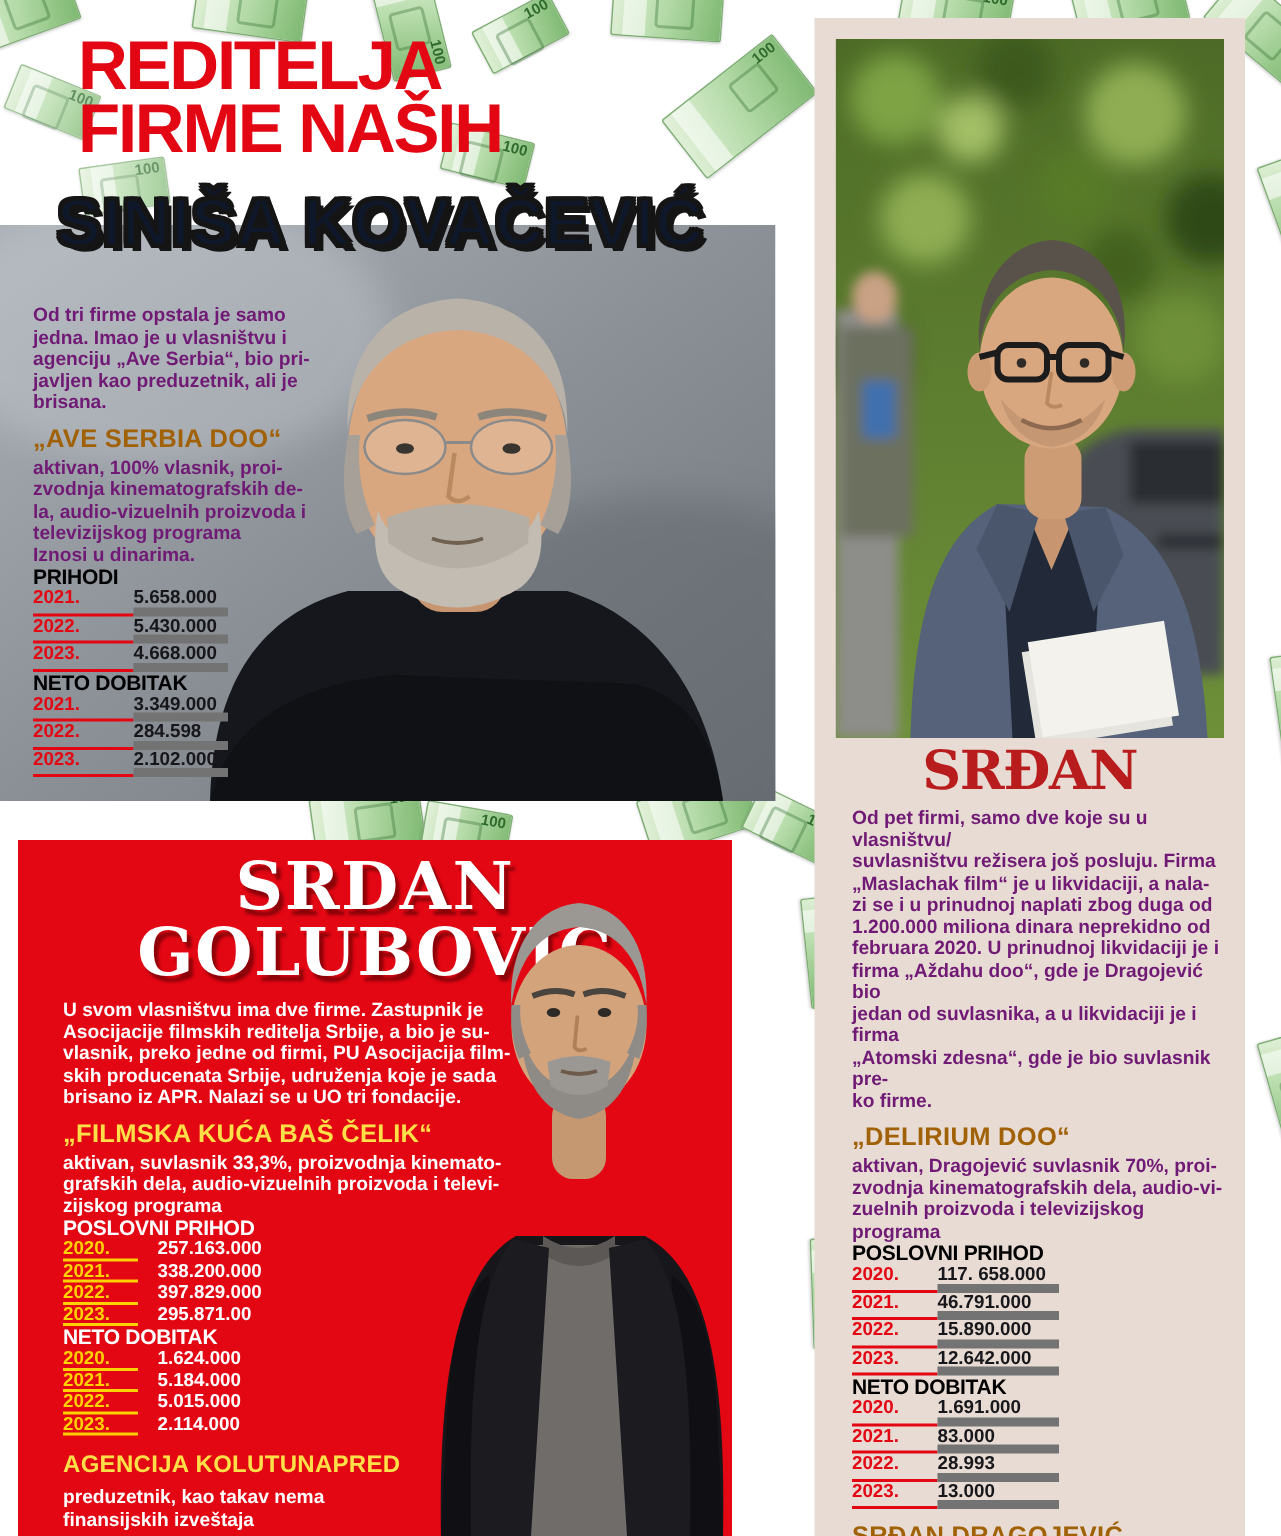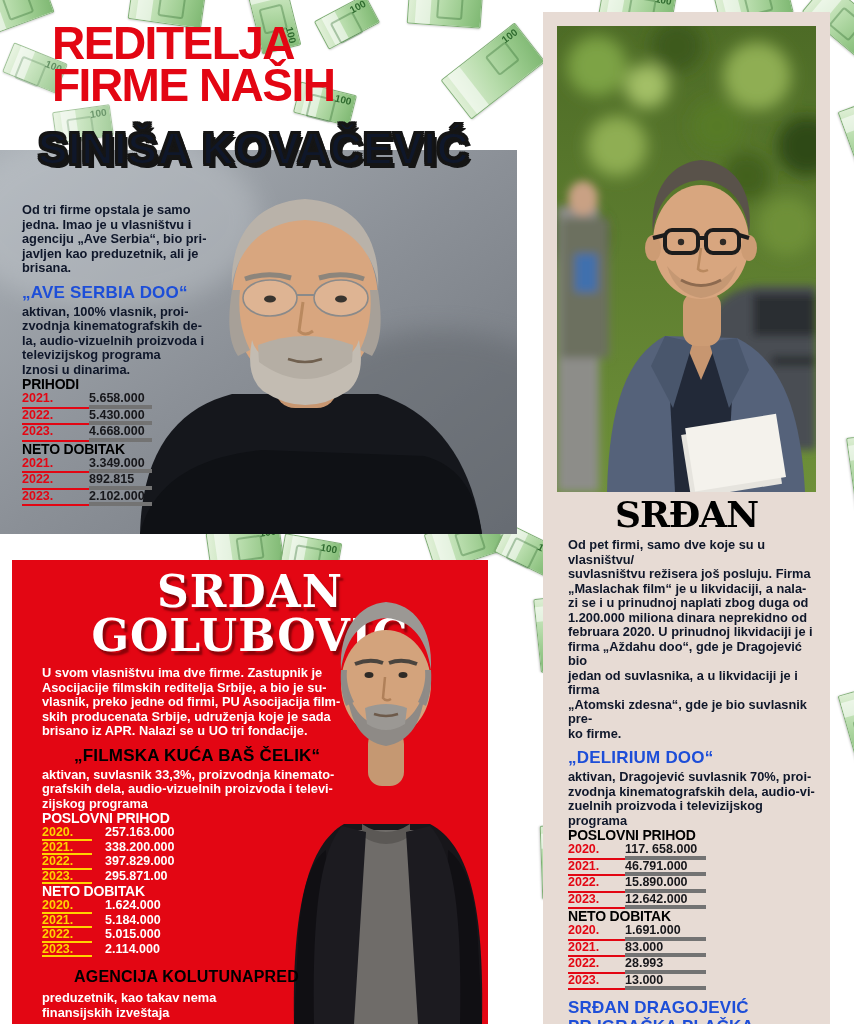--- a/index.html
+++ b/index.html
@@ -28,33 +28,33 @@
   }
   .kov-name{
     position:absolute; left:38px; top:124px; z-index:5;
     font-size:44px; font-weight:bold; letter-spacing:1px; color:#0f172a;
     -webkit-text-stroke:2px #151515;
     text-shadow:-2px -2px 0 #151515,2px -2px 0 #151515,-2px 2px 0 #151515,2px 2px 0 #151515,
                  0 -2px 0 #151515,0 2px 0 #151515,-2px 0 0 #151515,2px 0 0 #151515,4px 4px 0 #151515;
     white-space:nowrap;
   }
   
-  .body{font-size:12.8px; line-height:14.5px; font-weight:700; white-space:pre-line; color:#0f172a;}
+  .body{font-size:12.8px; line-height:14.5px; font-weight:700; white-space:pre-line; color:#701a75;}
   .heading{font-size:17px; line-height:17px; font-weight:800; margin:8px 0 4px; letter-spacing:.2px; white-space:pre-line;}
-  .red-h{color:#1d4ed8;}
-  .yellow-h{color:#000000;margin-left:32px;}
+  .red-h{color:#a16207;}
+  .yellow-h{color:#fde047;}
   .tlabel{font-size:14px; line-height:15px; font-weight:800; letter-spacing:-.2px;}
   .row{display:flex; font-size:12.5px; font-weight:700; line-height:12.5px;}
   
   .k-rows .row{width:130px;}
   .d-rows .row{width:138px;}
   .k-rows .yr,.d-rows .yr{border-bottom:2px solid #e30613; color:#e30613;}
   .k-rows .yr{width:67px;}
   .d-rows .yr{width:57px;}
-  .k-rows .val,.d-rows .val{flex:1; border-bottom:4px solid #737373; color:#17171b;}
+  .k-rows .val,.d-rows .val{flex:1; border-bottom:6px solid #737373; color:#17171b;}
   
   .g-rows .row{width:220px; color:#fff;}
   .g-rows .yr{width:50px; border-bottom:2px solid #ffd200; color:#ffd200;}
   .g-rows .val{padding-left:13px;}
   
   .gray-block{position:absolute; left:0; top:150px; width:517px; height:384px; z-index:2;}
   .gray-block svg{position:absolute; left:0; top:0;}
   .kov-text{position:absolute; left:22px; top:53px; width:220px; z-index:3;}
   
   .red-box{position:absolute; left:12px; top:560px; width:476px; height:464px; background:#e30613; z-index:2;}
@@ -67,21 +67,21 @@
   .gol-photo{position:absolute; right:-16px; top:24px; z-index:2;}
   .gol-content{position:absolute; left:30px; top:106px; width:340px; z-index:3;}
   .gol-content .body{color:#fff;}
   .gol-content .tlabel{color:#fff;}
   .agency-h{font-size:16px; line-height:20px; margin-top:10px;}
   
   .right-panel{position:absolute; left:543px; top:12px; width:287px; height:1012px; background:#e7dbd4; z-index:2;}
   .photo-frame{margin:14px 14px 5px 14px; width:259px; height:466px; overflow:hidden;}
   .drag-title{
     text-align:center; font-family:"DejaVu Serif","Liberation Serif",serif; font-weight:bold;
-    color:#000000; font-size:36px; line-height:35px; letter-spacing:-1px;
+    color:#b91c1c; font-size:36px; line-height:35px; letter-spacing:-1px;
   }
   .drag-content{padding:6px 0 0 25px; width:250px;}
 </style>
 </head>
 <body>
 
 <div class="page">
 
   <div class="note" style="left:-24px;top:-14px;transform:rotate(-20deg)"></div>
   <div class="note" style="left:130px;top:-16px;transform:rotate(8deg)">
@@ -206,21 +206,21 @@
             <span class="yr">2023.</span>
             <span class="val">4.668.000</span>
           </div>
         <div class="tlabel">NETO DOBITAK</div>
         <div class="row">
             <span class="yr">2021.</span>
             <span class="val">3.349.000</span>
           </div>
         <div class="row">
             <span class="yr">2022.</span>
-            <span class="val">892.815</span>
+            <span class="val">284.598</span>
           </div>
         <div class="row">
             <span class="yr">2023.</span>
             <span class="val">2.102.000</span>
           </div>
       </div>
     </div>
   </section>
 
   <section class="red-box">

